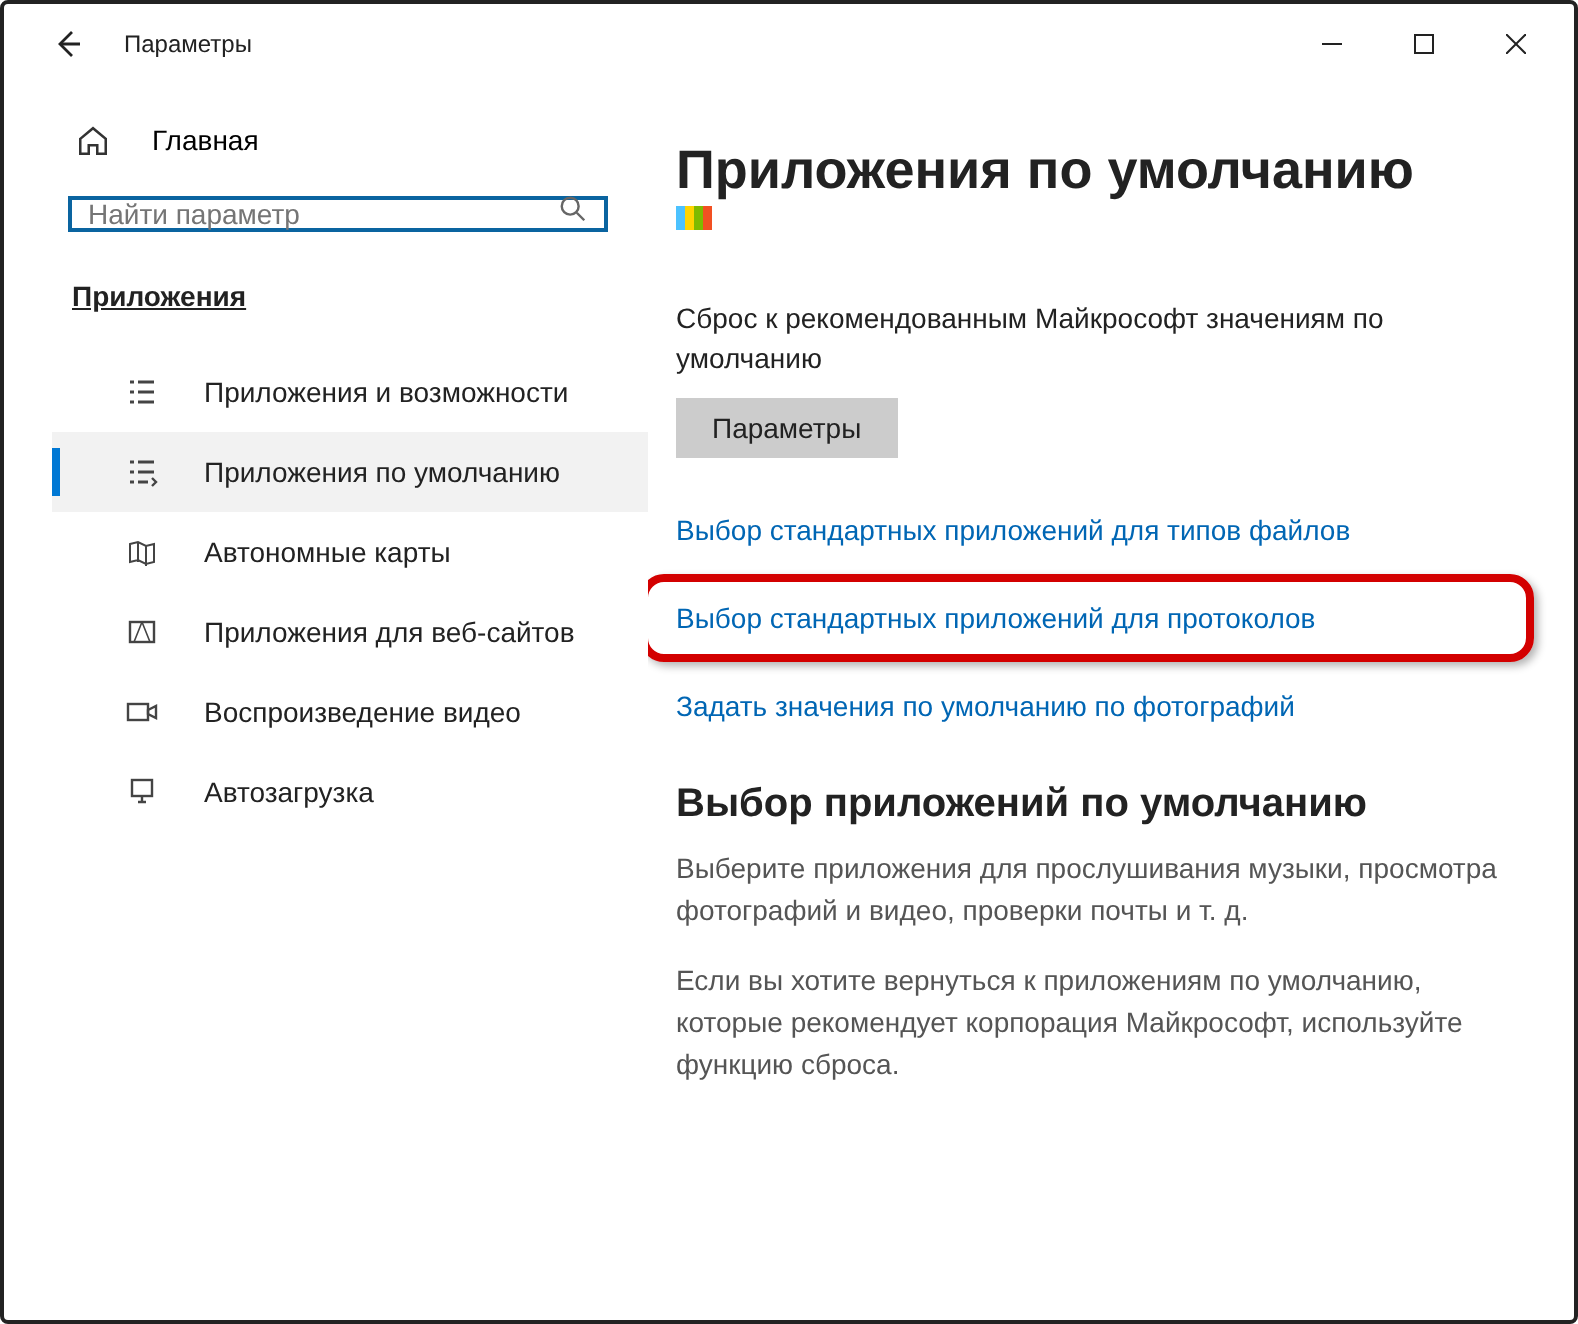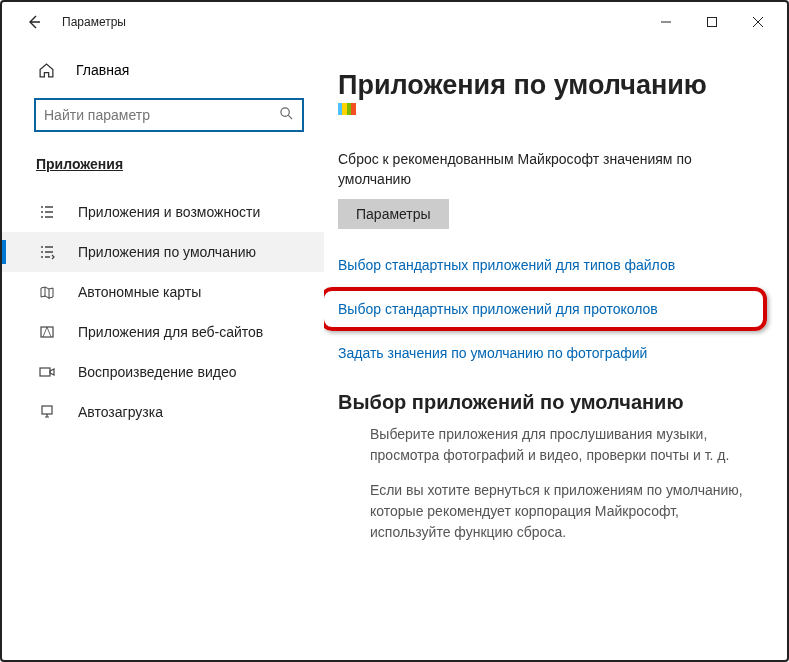--- a/index.html
+++ b/index.html
@@ -51,21 +51,21 @@
     font-size: 14px;
     cursor: pointer;
   }
   .home-row .icon { width: 18px; margin-right: 20px; }
   .search-wrap {
     margin: 8px 20px 14px 32px;
   }
   .search-box {
     display: flex; align-items: center;
     border: 2px solid #0a64a0;
-    height: 34px;
+    height: 18px;
     padding: 0 8px;
   }
   .search-box input {
     flex: 1; border: none; outline: none;
     font-size: 14px; background: transparent;
     color: #666;
   }
   .section-header {
     font-size: 14px; font-weight: 600;
     padding: 10px 20px 10px 34px;
@@ -73,20 +73,21 @@
     text-decoration: underline;
   }
   .nav-list { padding-top: 10px; }
   .nav-item {
     display: flex; align-items: center;
     padding: 12px 20px 12px 36px;
     font-size: 14px;
     cursor: pointer;
     position: relative;
     color: #222;
+    margin-left: 24px;
   }
   .nav-item.active::before {
     content: "";
     position: absolute; left: 0; top: 8px; bottom: 8px;
     width: 4px; background: #0078d4;
   }
   .nav-item.active { background: #f2f2f2; }
   .nav-item .nicon {
     width: 18px; margin-right: 22px;
     display: flex; align-items: center; justify-content: center;
@@ -138,21 +139,20 @@
   }
   .sub-title {
     font-size: 20px; font-weight: 600;
     margin-top: 30px; margin-bottom: 10px;
     color: #222;
   }
   .body-text {
     font-size: 14px; color: #555;
     line-height: 1.5;
     margin-bottom: 14px;
-    margin-left: 32px;
   }
 </style>
 </head>
 <body>
 
 <div class="titlebar">
   <div class="back-btn">
     <svg width="16" height="16" viewBox="0 0 16 16">
         <path d="M10 2 L4 8 L10 14" stroke="#222" stroke-width="1.4" fill="none"></path>
         <path d="M4 8 H14" stroke="#222" stroke-width="1.4"></path>

